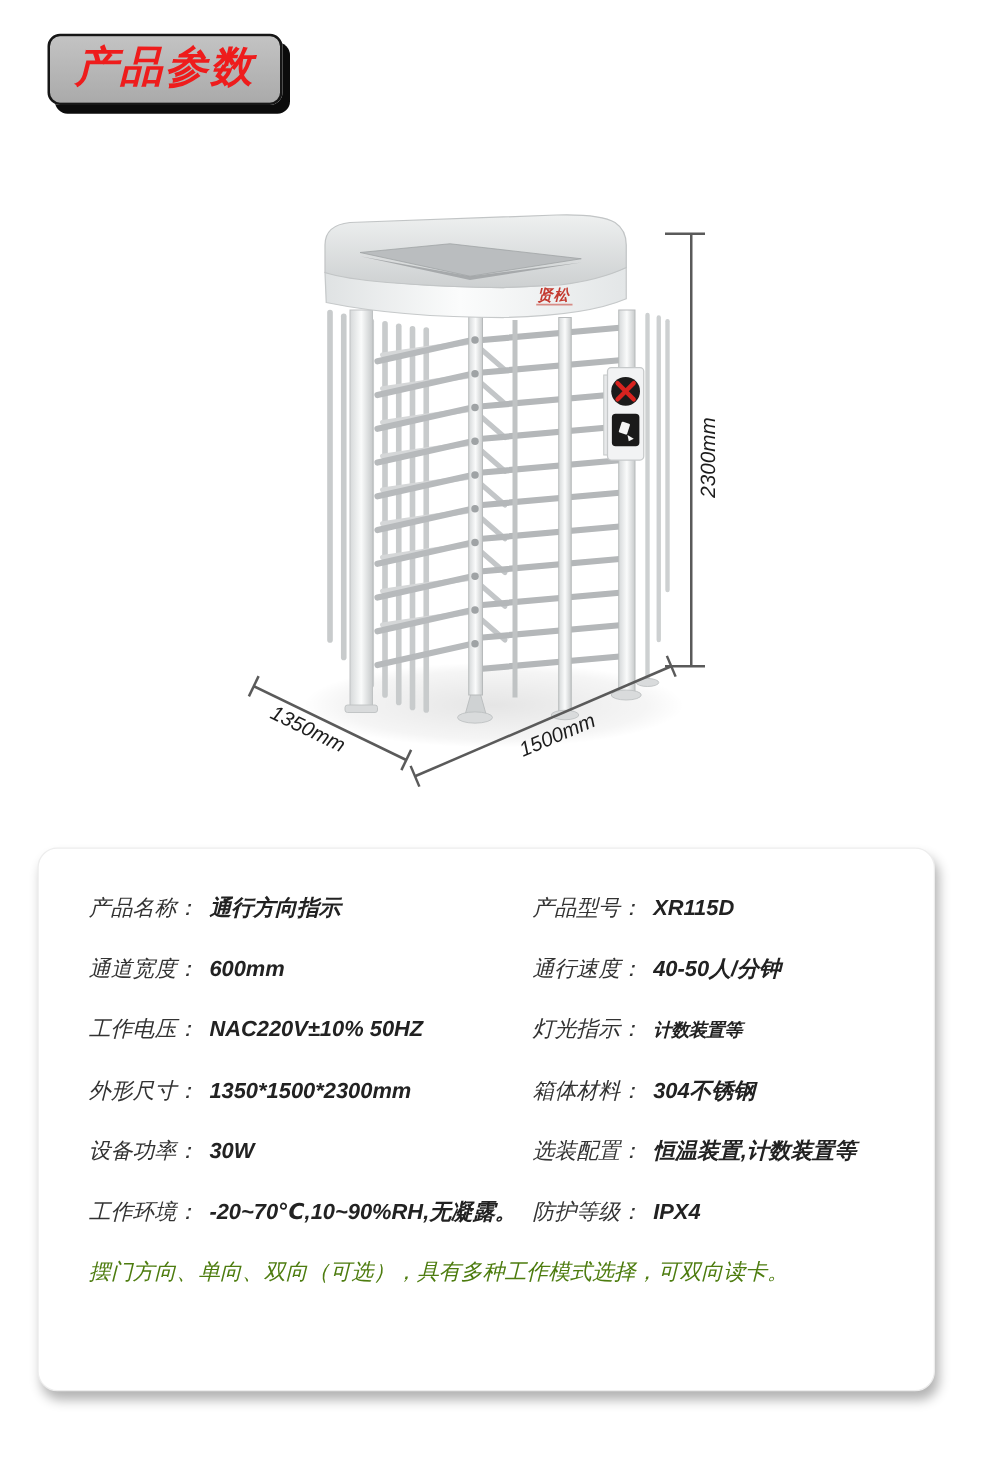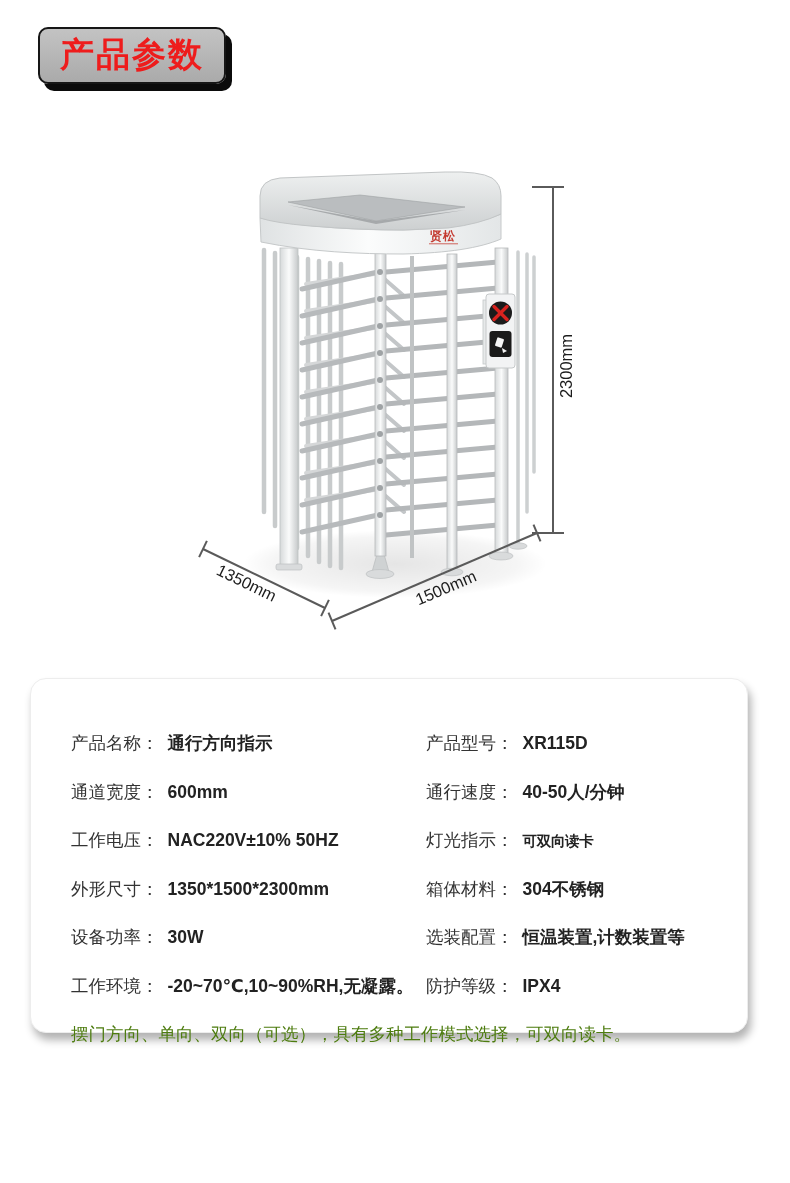--- a/index.html
+++ b/index.html
@@ -1,40 +1,40 @@
 <!DOCTYPE html>
 <html><head>
 <meta charset="utf-8">
 <style>
   html,body{margin:0;padding:0;background:#ffffff;}
   body{width:790px;height:1183px;font-family:"Liberation Sans","DejaVu Sans",sans-serif;}
-  .page{position:relative;width:790px;height:1183px;background:#ffffff;overflow:hidden;}
+  .page{position:relative;width:790px;height:1183px;background:#ffffff;overflow:hidden;font-style:italic;}
 
   
   .badge{
     position:absolute;left:38px;top:27px;
     background:linear-gradient(180deg,#c3c3c3,#aaaaaa);
     border:2px solid #161616;border-radius:10px;
     padding:7px 20px 9px 20px;
     box-shadow:6px 7px 0 #0b0b0b;
   }
   .badge-label{font-size:34px;line-height:1.1;font-weight:bold;color:#ee1c1c;letter-spacing:2px;}
 
   
   .figure{position:absolute;left:180px;top:160px;width:460px;height:490px;}
   .dim-label{font-size:16.5px;fill:#1c1c1c;}
   .logo-text{font-size:12px;font-weight:bold;fill:#c43a30;letter-spacing:1px;}
 
   
   .spec-card{
-    position:absolute;left:30px;top:678px;width:718px;height:355px;
+    position:absolute;left:30px;top:678px;width:718px;height:435px;
     box-sizing:border-box;background:#ffffff;
     border:1px solid #ededed;border-radius:16px;
     box-shadow:3px 7px 9px rgba(0,0,0,0.30);
-    padding:40px 20px 0 40px;
+    padding:23px 20px 0 40px;
   }
   .spec-row{display:flex;align-items:center;height:48.5px;}
   .pair{display:flex;align-items:baseline;}
   .pair.left{flex:0 0 355px;width:355px;}
   .pair.right{flex:1 1 auto;}
   .spec-label{font-size:17.5px;color:#333333;white-space:nowrap;flex:0 0 auto;}
   .spec-value{font-size:17.5px;font-weight:bold;color:#222222;margin-left:9px;white-space:nowrap;}
   
   .rows .spec-row:nth-child(3) .pair.right .spec-value{font-size:14.5px;letter-spacing:-0.3px;}
   
@@ -246,21 +246,21 @@
       </div>
 
 
       <div class="spec-row">
         <div class="pair left">
           <span class="spec-label">工作电压：</span>
           <span class="spec-value">NAC220V±10% 50HZ</span>
         </div>
         <div class="pair right">
           <span class="spec-label">灯光指示：</span>
-          <span class="spec-value">可双向读卡</span>
+          <span class="spec-value">计数装置等</span>
         </div>
       </div>
 
       <div class="spec-row">
         <div class="pair left">
           <span class="spec-label">外形尺寸：</span>
           <span class="spec-value">1350*1500*2300mm</span>
         </div>
         <div class="pair right">
           <span class="spec-label">箱体材料：</span>

